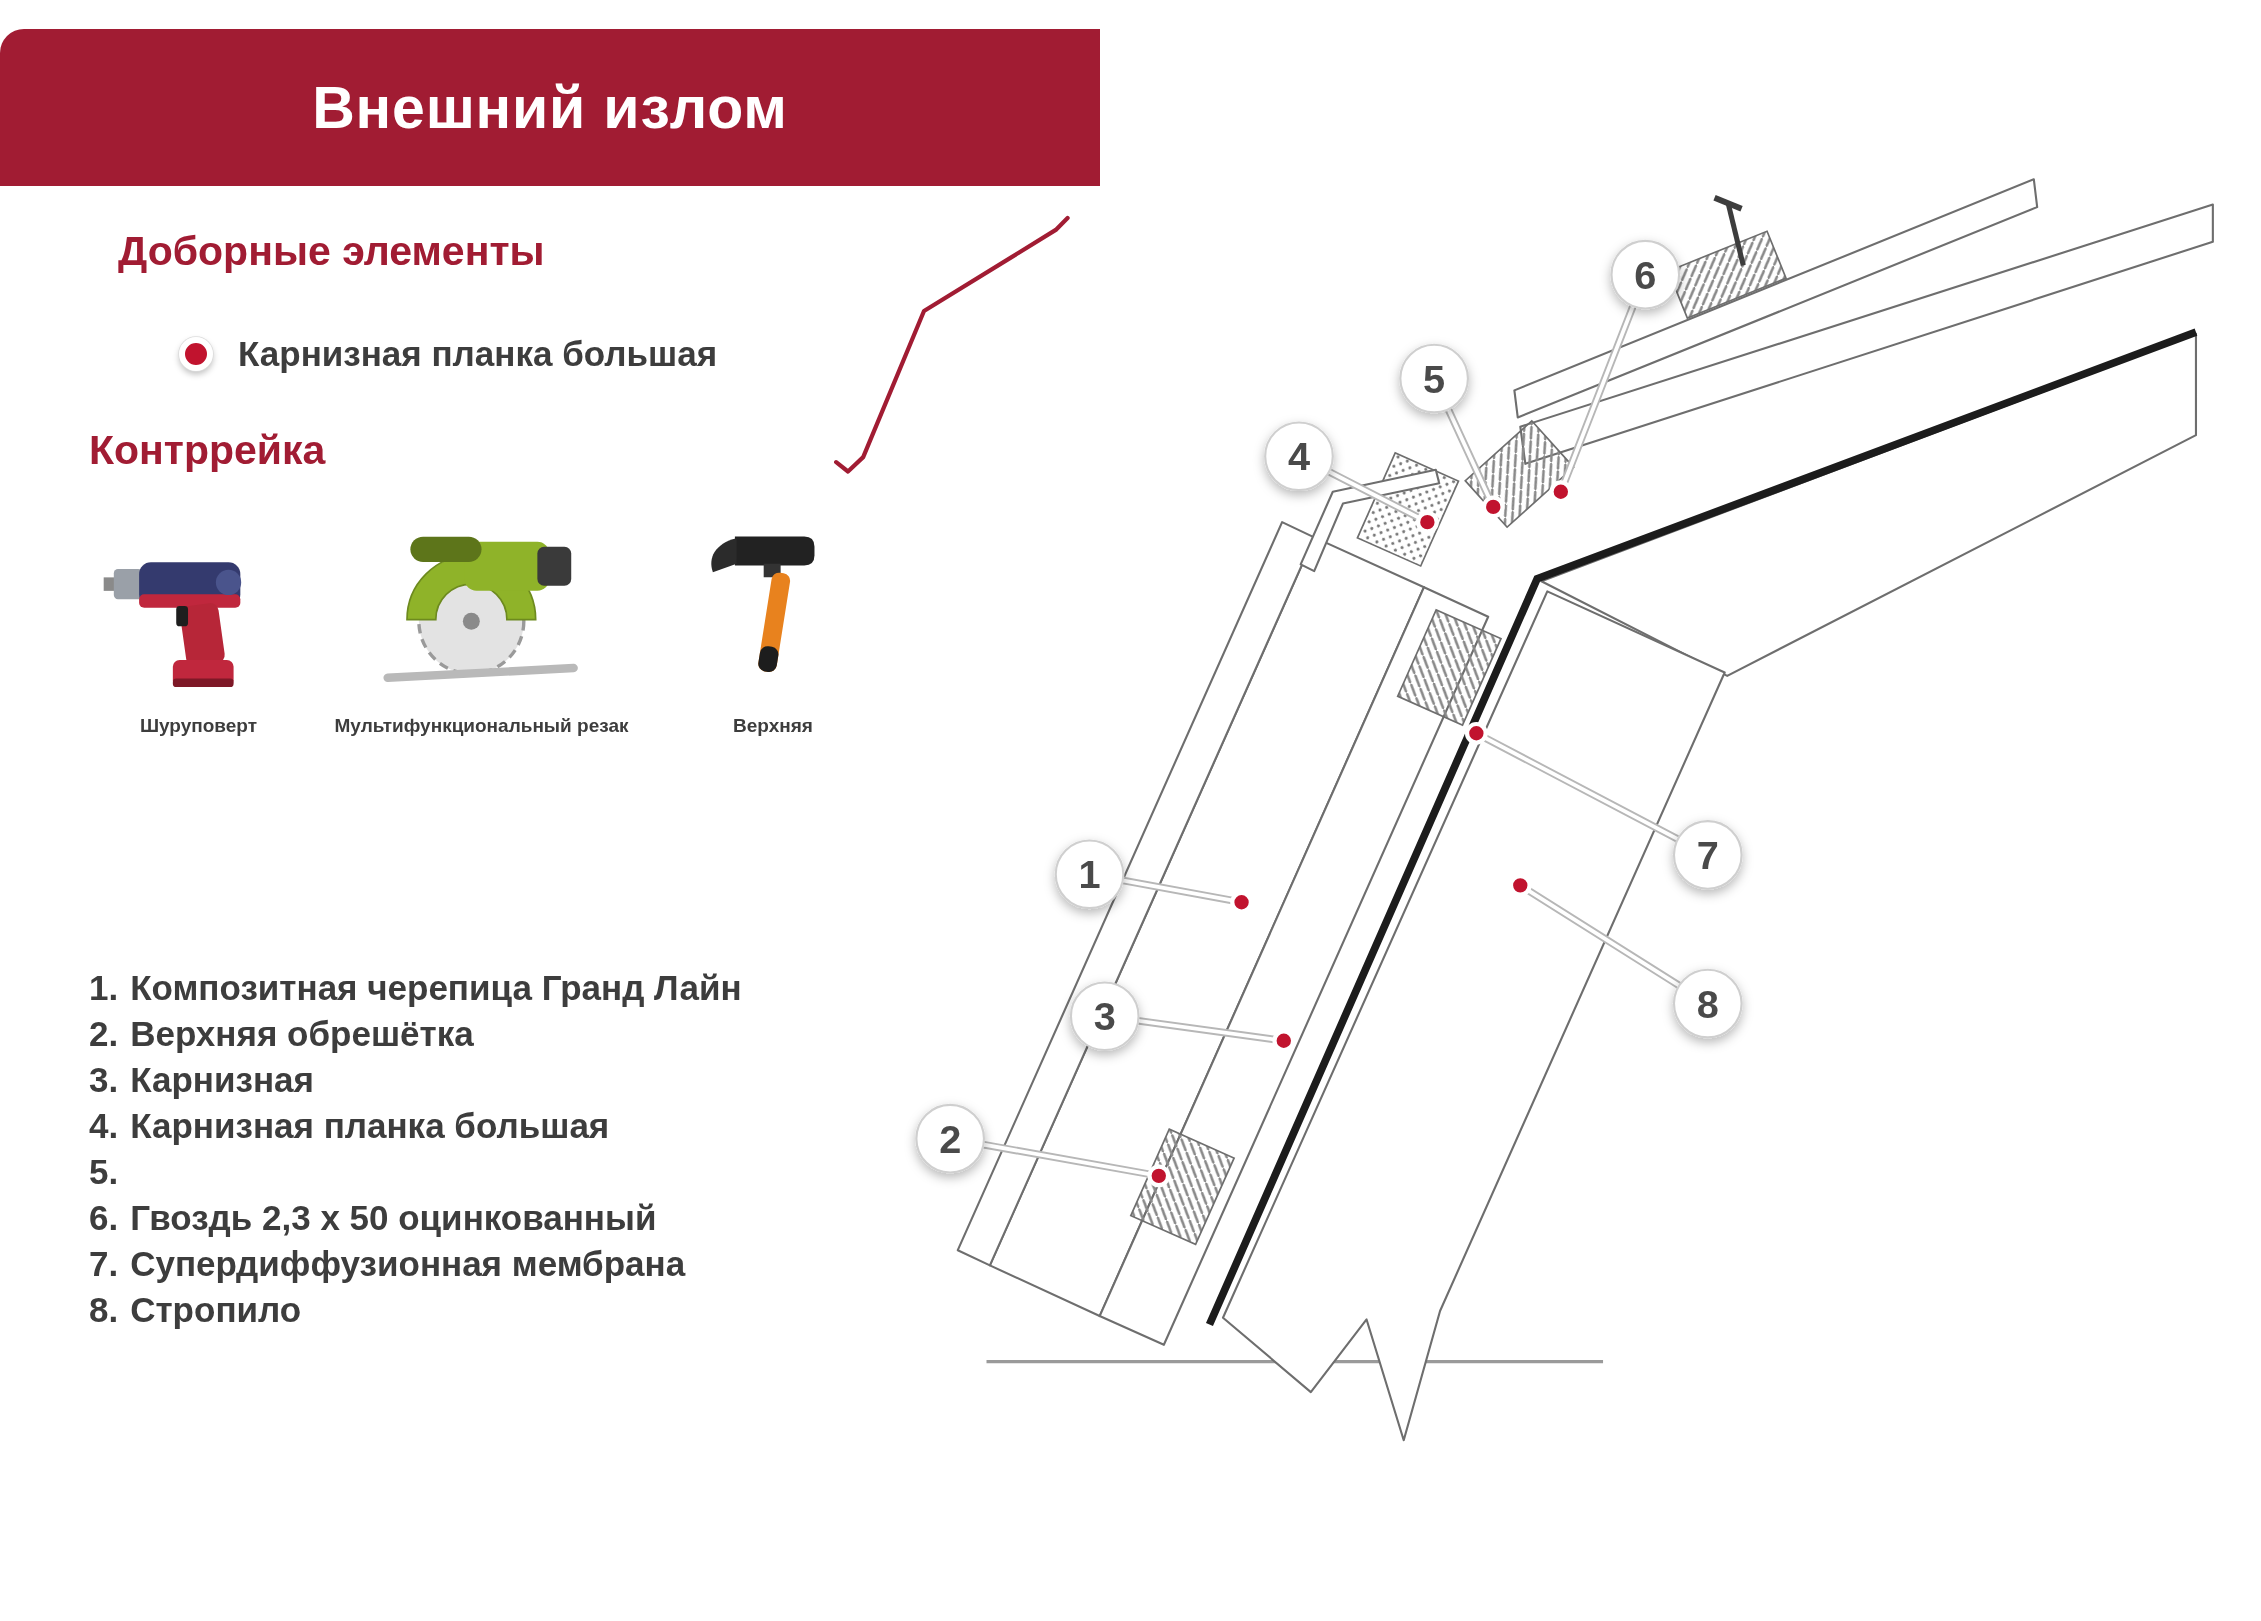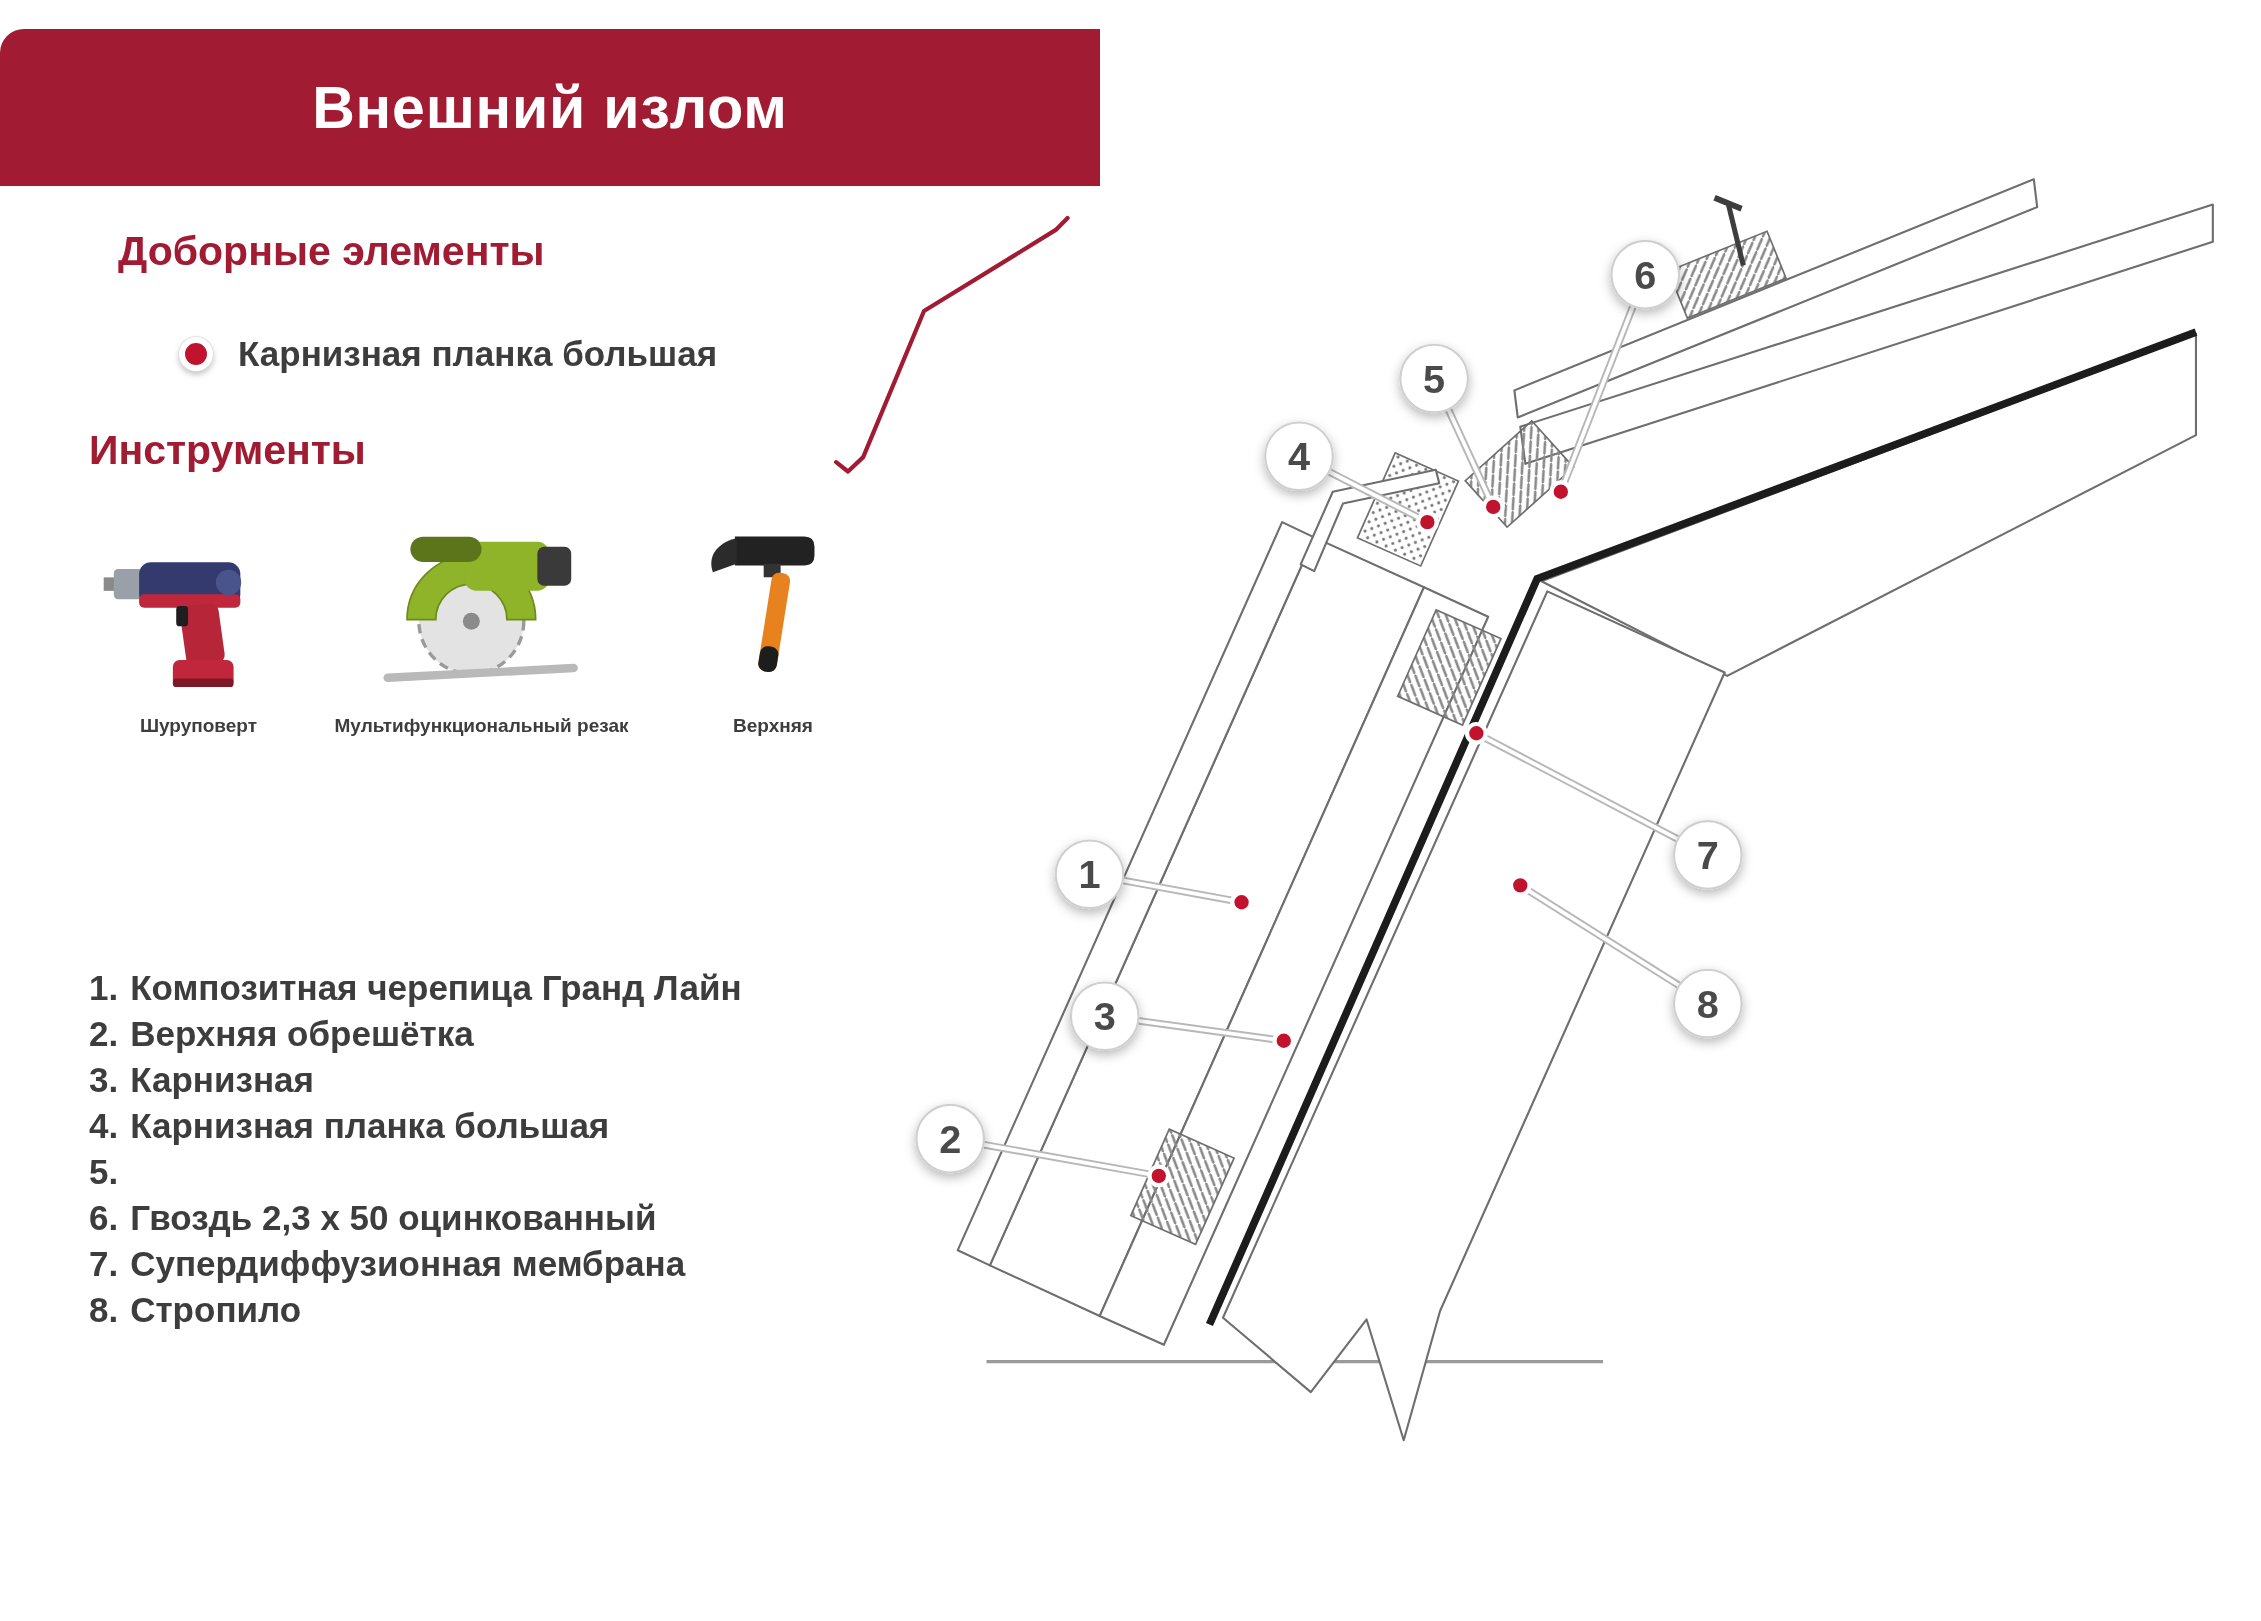--- a/index.html
+++ b/index.html
@@ -58,21 +58,21 @@
   <div class="banner">
     <span class="title">Внешний излом</span>
   </div>
 
   <div class="section-heading heading-accessories">Доборные элементы</div>
   <div class="bullet-row">
     <span class="bullet-dot"></span>
     <span class="bullet-label">Карнизная планка большая</span>
   </div>
 
-  <div class="section-heading heading-tools">Инструменты</div>
+  <div class="section-heading heading-tools">Контррейка</div>
 
   <div class="tools-row">
     <div class="tool tool-drill">
       <div class="img">
         <svg width="194" height="182" viewBox="0 0 230 215">
           <rect x="2" y="70" width="14" height="16" fill="#8a8a8a"></rect>
           <rect x="14" y="60" width="34" height="36" rx="5" fill="#9aa0a8"></rect>
           <rect x="44" y="52" width="120" height="52" rx="14" fill="#343a6e"></rect>
           <rect x="44" y="90" width="120" height="16" rx="6" fill="#c0273d"></rect>
           <circle cx="150" cy="76" r="15" fill="#4a548c"></circle>

